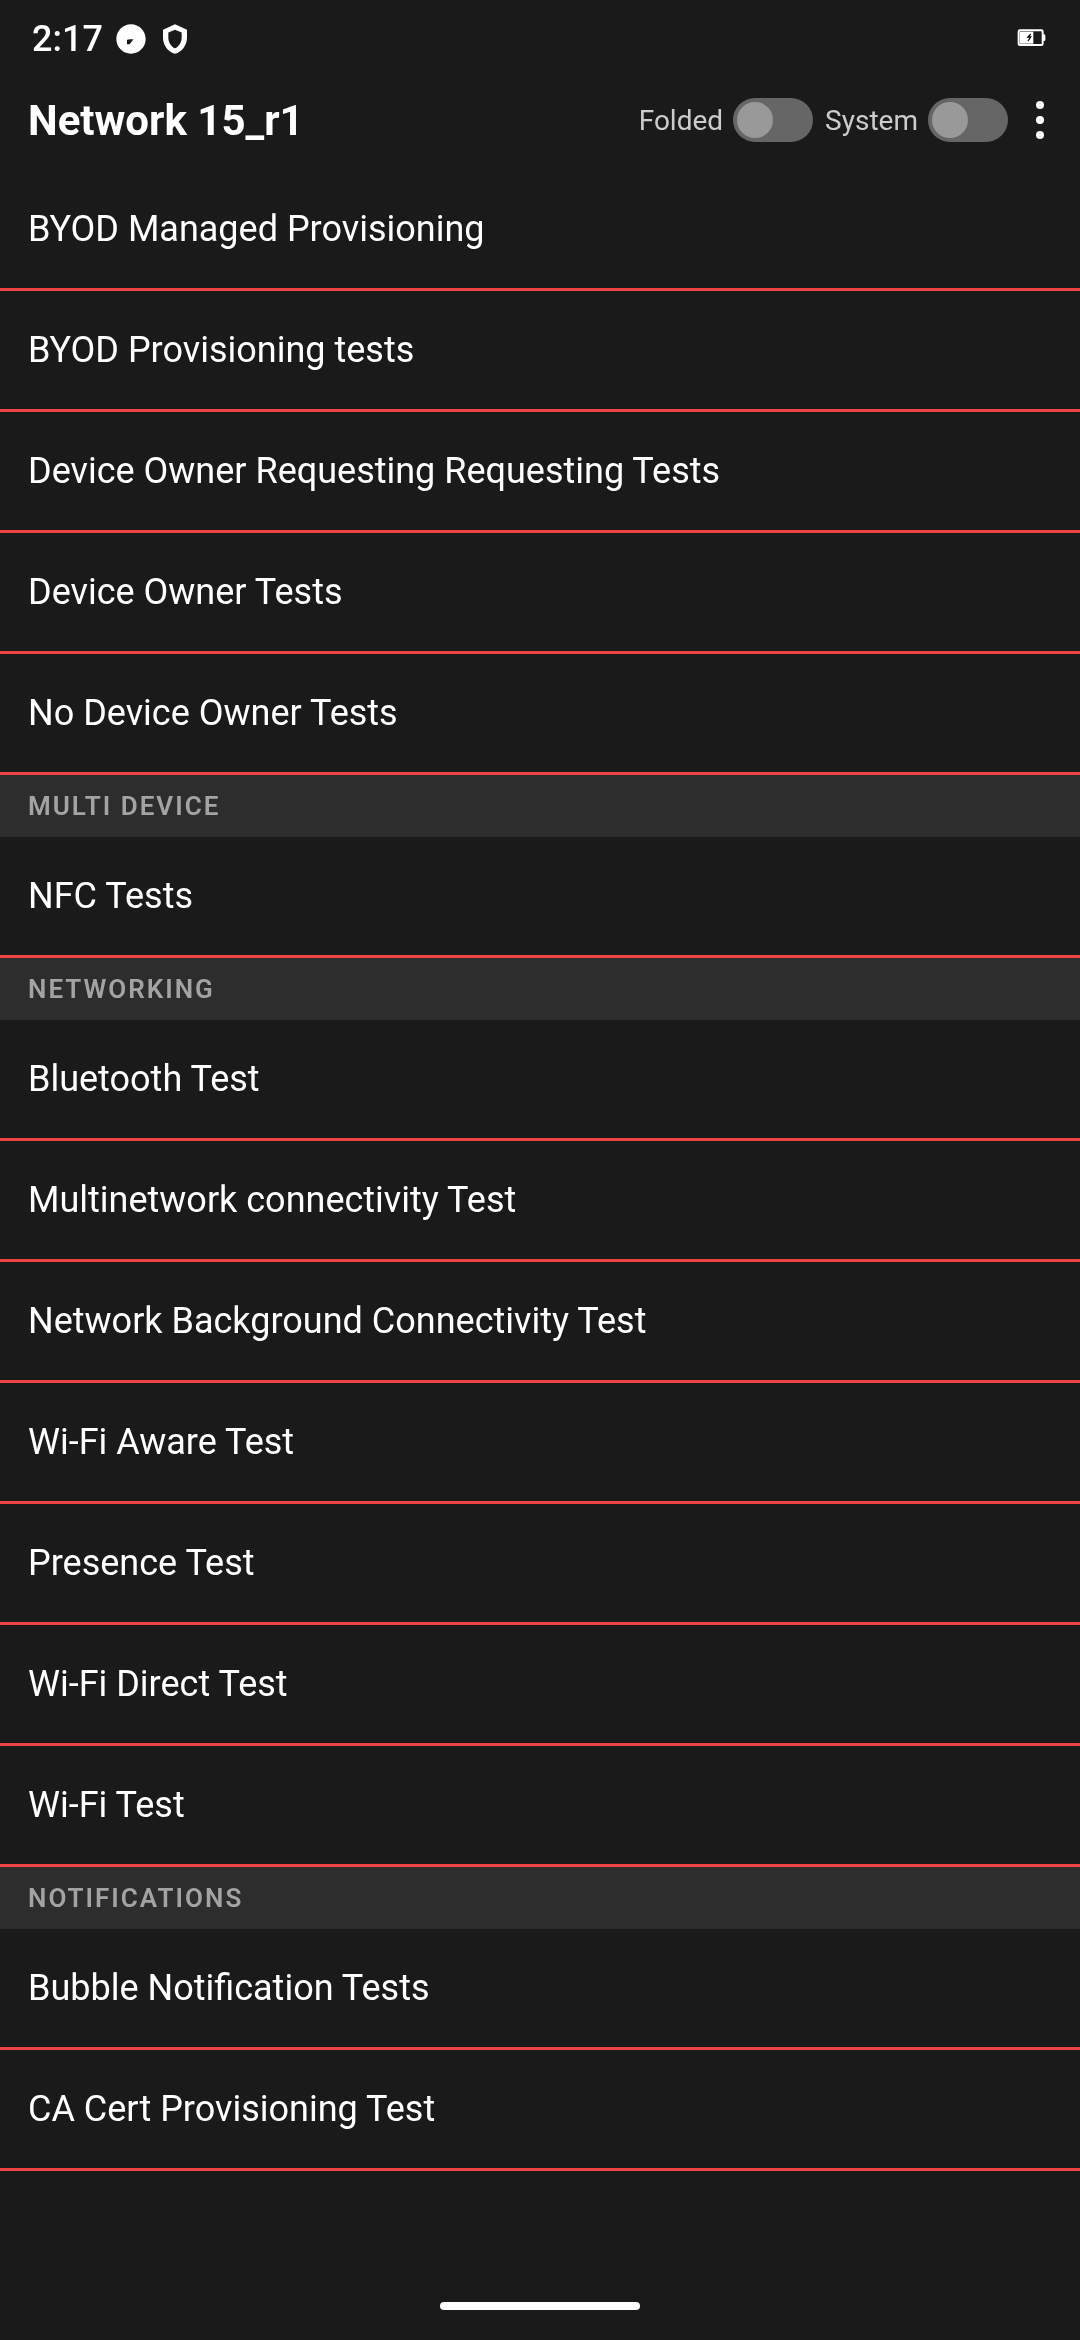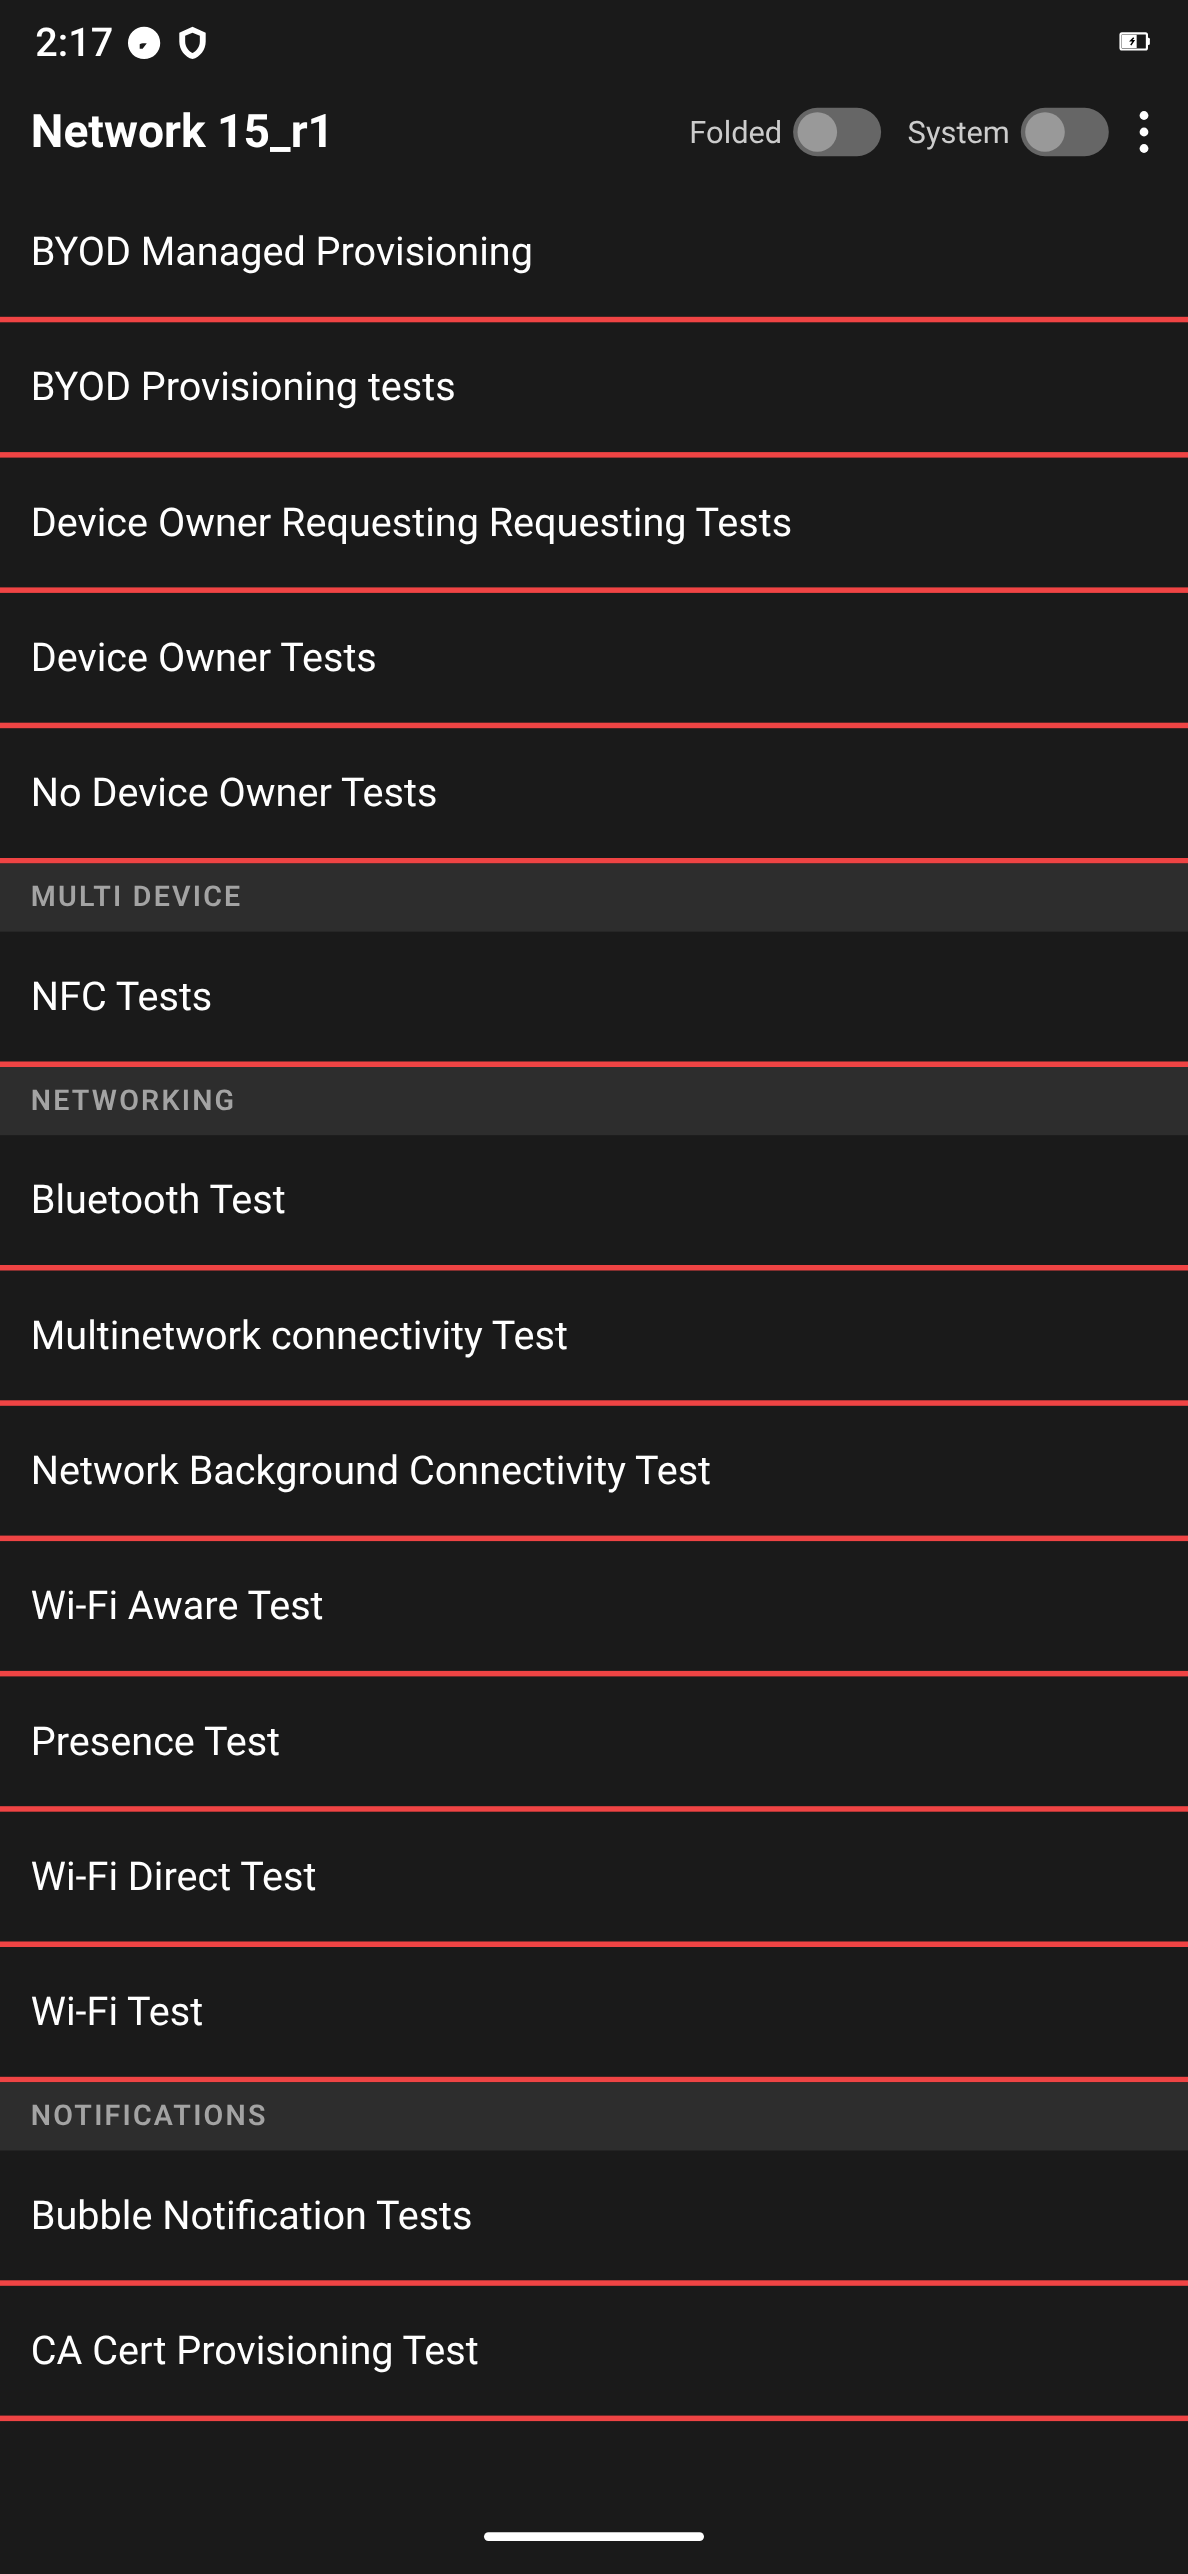--- a/index.html
+++ b/index.html
@@ -59,21 +59,21 @@
     .app-title {
       font-size: 42px;
       font-weight: 700;
       color: #ffffff;
       flex: 1;
     }
 
     .toggle-group {
       display: flex;
       align-items: center;
-      gap: 24px;
+      gap: 12px;
     }
 
     .toggle-item {
       display: flex;
       align-items: center;
       gap: 10px;
     }
 
     .toggle-label {
       font-size: 28px;
@@ -110,21 +110,21 @@
 
     .more-dot {
       width: 8px;
       height: 8px;
       background-color: #ffffff;
       border-radius: 50%;
     }
 
     .list-item {
       padding: 38px 28px;
-      border-bottom: 5px solid #ef4444;
+      border-bottom: 3px solid #ef4444;
       font-size: 36px;
       color: #ffffff;
       cursor: pointer;
     }
 
     .section-header {
       padding: 16px 28px;
       font-size: 26px;
       font-weight: 600;
       color: #a3a3a3;

